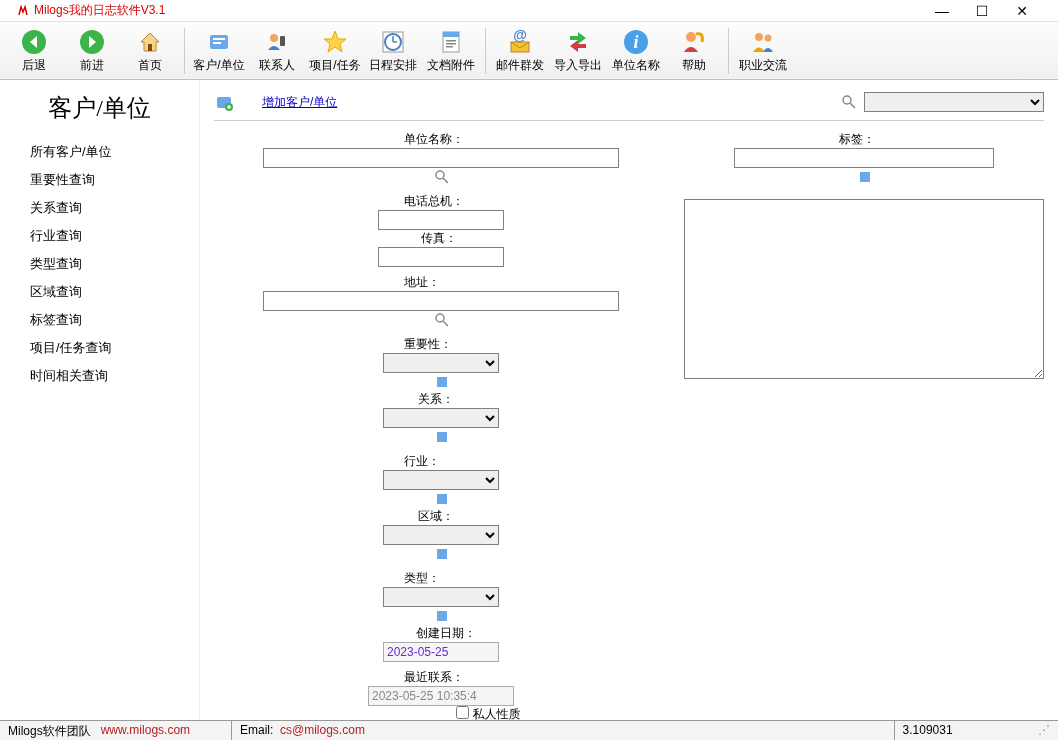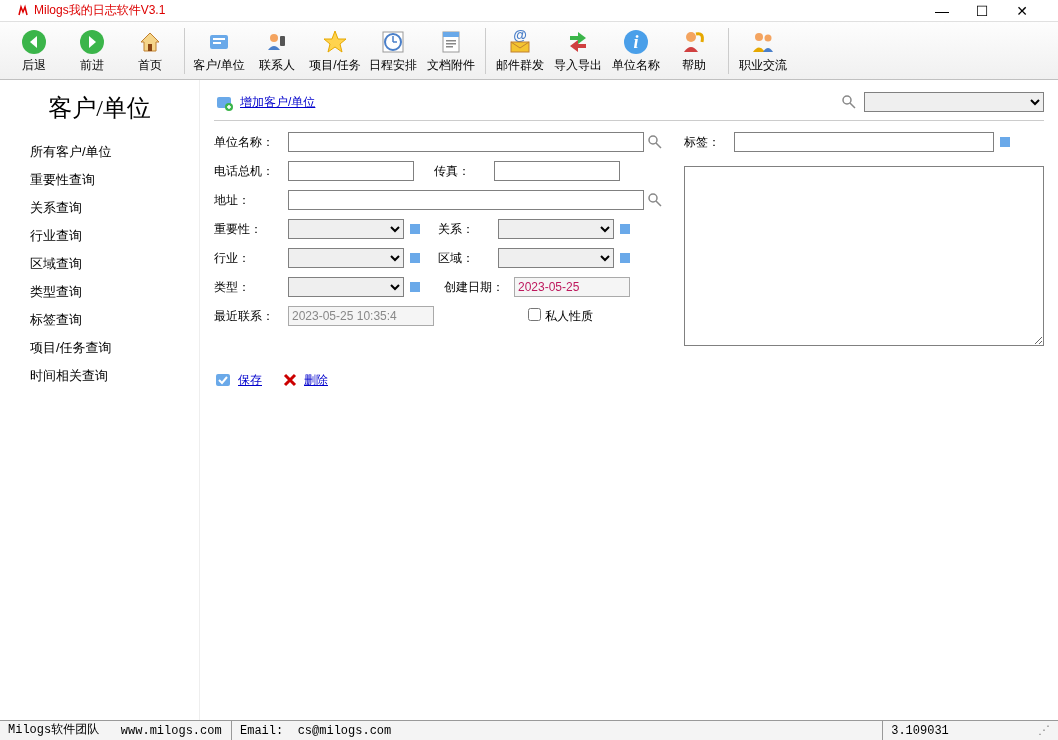--- a/index.html
+++ b/index.html
@@ -14,41 +14,41 @@
 .tbbtn { display: flex; flex-direction: column; align-items: center; justify-content: center; width: 56px; height: 52px; cursor: pointer; font-size: 12px; }
 .tbbtn .ic { width: 30px; height: 30px; display: flex; align-items: center; justify-content: center; }
 .content { display: flex; height: calc(100% - 22px - 58px - 20px); }
 .sidebar { width: 200px; background: #fff; border-right: 1px solid #eee; }
 .sidehdr { font-family: SimSun, serif; font-size: 24px; text-align: center; padding: 12px 0 14px; }
 .sidelist { padding: 0 14px 0 30px; }
 .sideitem { padding: 5px 0; cursor: pointer; font-size: 13px; }
 .main { flex: 1; padding: 8px 14px; position: relative; }
 .toprow { display: flex; align-items: center; height: 28px; }
 .addlink { display: flex; align-items: center; gap: 6px; }
-.addlink a { color: #0000cc; text-decoration: underline; cursor: pointer; }
+.addlink a { color: #0000cc; text-decoration: underline; cursor: pointer; margin-left: 22px; }
 .searchbox { margin-left: auto; display: flex; align-items: center; gap: 6px; }
 .searchbox select { width: 180px; height: 20px; border: 1px solid #808080; }
 hr.hdrline { margin: 4px 0 10px; border: none; border-top: 1px solid #ccc; }
 .formzone { display: flex; gap: 16px; }
 .formleft { flex: 1; }
 .formright { width: 360px; }
-.frow { display: flex; align-items: center; margin-bottom: 7px; min-height: 22px; }
+.frow { display: flex; align-items: center; margin-bottom: 7px; min-height: 22px; flex-direction: column; }
 .flabel { width: 74px; text-align: left; font-size: 12px; }
 .finput { height: 20px; border: 1px solid #808080; padding: 0 3px; font-size: 12px; }
 .fselect { height: 20px; border: 1px solid #808080; font-size: 12px; }
 .iconbtn { width: 18px; height: 18px; display: inline-flex; align-items: center; justify-content: center; cursor: pointer; margin-left: 2px; }
 .readonly { background: #f5f5f5; border: 1px solid #aaa; }
 .notesbox { width: 100%; height: 180px; border: 1px solid #808080; margin-top: 6px; }
 .actionrow { margin-top: 44px; display: flex; gap: 20px; text-decoration: underline; }
 .actionlnk { display: flex; align-items: center; gap: 6px; }
 .actionlnk a { color: #0000cc; text-decoration: underline; cursor: pointer; }
 .statusbar { position: absolute; bottom: 0; left: 0; right: 0; height: 20px; border-top: 1px solid #999; display: flex; background: #f4f4f4; font-size: 12px; }
-.stcell { border-right: 1px solid #999; padding: 2px 8px; display: flex; align-items: flex-end; font-family: Liberation Mono, monospace; }
+.stcell { border-right: 1px solid #999; padding: 2px 8px; display: flex; align-items: flex-start; }
 .stcell:last-child { border-right: none; margin-left: auto; gap: 41px; }
-a.plain { color: #000000; text-decoration: none; }
+a.plain { color: #b91c1c; text-decoration: none; }
 svg { display: block; }
 </style>
 </head>
 <body>
 
 <div class="titlebar">
   <span class="logo">
     <svg width="14" height="14" viewBox="0 0 14 14">
         <path d="M3 11 L5 3 L7 8 L9 3 L11 11" stroke="#d00" stroke-width="1.5" fill="none"></path>
       </svg>
@@ -194,22 +194,22 @@
 </div>
 
 <div class="content">
   <div class="sidebar">
     <div class="sidehdr">客户/单位</div>
     <div class="sidelist">
       <div class="sideitem">所有客户/单位</div>
       <div class="sideitem">重要性查询</div>
       <div class="sideitem">关系查询</div>
       <div class="sideitem">行业查询</div>
+      <div class="sideitem">类型查询</div>
       <div class="sideitem">区域查询</div>
-      <div class="sideitem">类型查询</div>
       <div class="sideitem">标签查询</div>
       <div class="sideitem">项目/任务查询</div>
       <div class="sideitem">时间相关查询</div>
     </div>
   </div>
 
   <div class="main">
     <div class="toprow">
       <div class="addlink">
         <span>
@@ -295,21 +295,21 @@
         </div>
         <div class="frow">
           <span class="flabel">类型：</span>
           <select class="fselect" style="width:116px"></select>
           <span class="iconbtn">
               <svg width="14" height="14">
                 <rect x="2" y="2" width="10" height="10" fill="#6aa9e9"></rect>
               </svg>
             </span>
           <span class="flabel" style="width:70px;margin-left:20px">创建日期：</span>
-          <input class="finput readonly" style="width: 116px; color: #be185d;" readonly="" value="2023-05-25">
+          <input class="finput readonly" style="width: 116px; color: #6d28d9;" readonly="" value="2023-05-25">
         </div>
         <div class="frow">
           <span class="flabel">最近联系：</span>
           <input class="finput readonly" style="width: 146px; color: rgb(136, 136, 136);" readonly="" value="2023-05-25 10:35:4">
           <span style="margin-left:94px;display:flex;align-items:flex-start;gap:4px">
             <input type="checkbox" style="">
             <span>私人性质</span>
           </span>
         </div>
 

